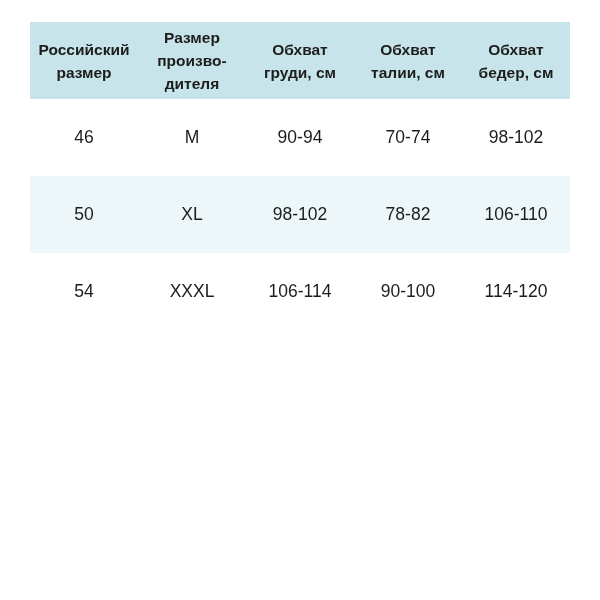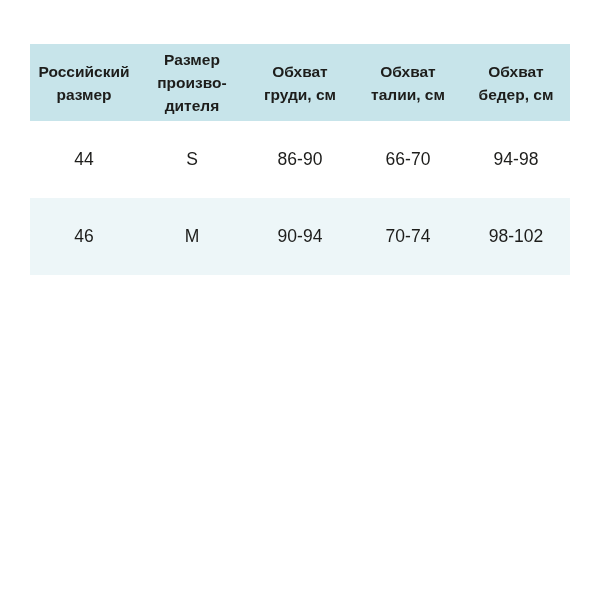--- a/index.html
+++ b/index.html
@@ -14,21 +14,21 @@
     padding: 0;
     width: 600px;
     height: 600px;
     background: var(--page_bg);
     font-family: "Liberation Sans", sans-serif;
     color: var(--text);
   }
   .size-table {
     position: absolute;
     left: 30px;
-    top: 44px;
+    top: 22px;
     width: 540px;
     border-collapse: collapse;
     table-layout: fixed;
   }
   .size-table th, .size-table td {
     width: 20%;
     padding: 0;
     text-align: center;
     vertical-align: middle;
   }
@@ -63,27 +63,34 @@
       <th>Обхват
 груди, см</th>
       <th>Обхват
 талии, см</th>
       <th>Обхват
 бедер, см</th>
     </tr>
   </thead>
   <tbody>
     <tr>
-      <td>44</td>
-      <td>S</td>
-      <td>86-90</td>
-      <td>66-70</td>
-      <td>94-98</td>
-    </tr>
-    <tr>
       <td>46</td>
       <td>M</td>
       <td>90-94</td>
       <td>70-74</td>
       <td>98-102</td>
     </tr>
+    <tr>
+      <td>50</td>
+      <td>XL</td>
+      <td>98-102</td>
+      <td>78-82</td>
+      <td>106-110</td>
+    </tr>
+    <tr>
+      <td>54</td>
+      <td>XXXL</td>
+      <td>106-114</td>
+      <td>90-100</td>
+      <td>114-120</td>
+    </tr>
   </tbody>
 </table>
 
 </body></html>

